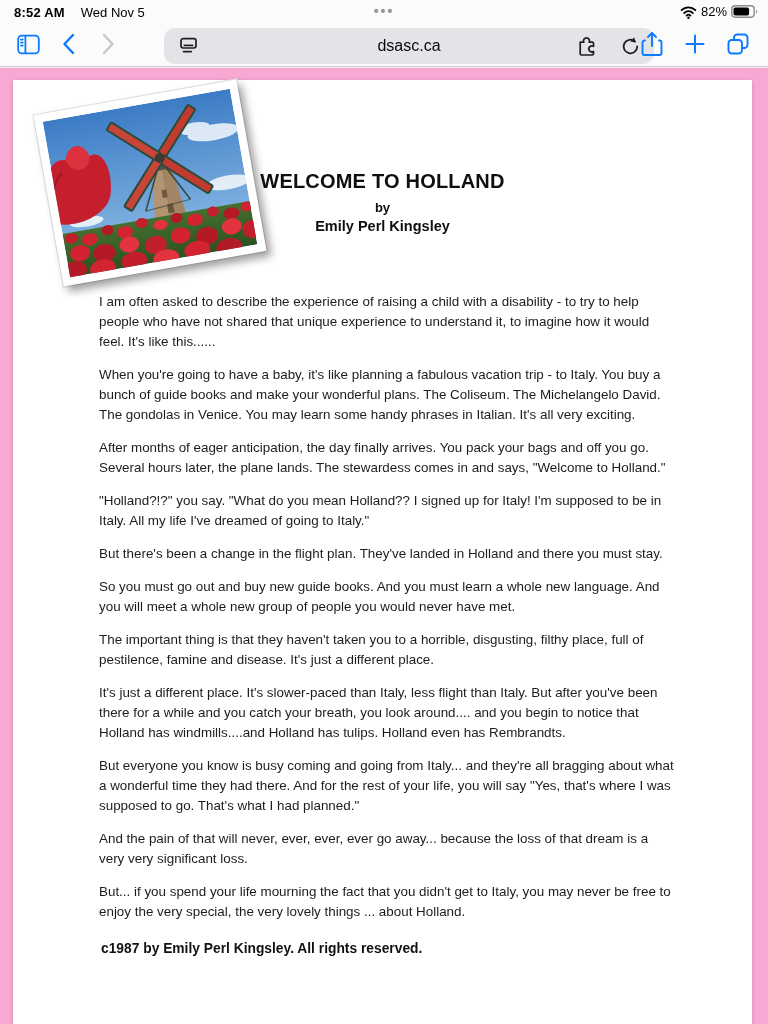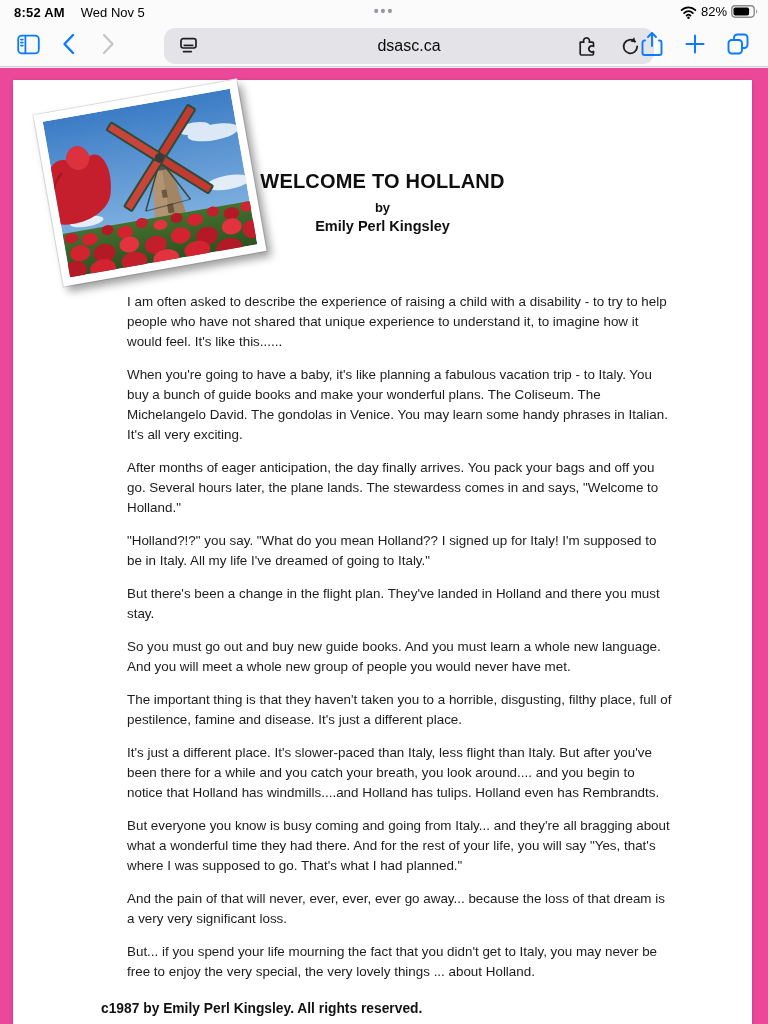--- a/index.html
+++ b/index.html
@@ -26,38 +26,38 @@
   .tbtn { position:absolute; top:3px; width:32px; height:34px; display:flex;
           align-items:center; justify-content:center; background:none; border:none; cursor:pointer; }
   .url-pill { position:absolute; left:164px; top:4px; width:490px; height:36px;
               background:#e4e4e8; border-radius:11px; }
   .url-text { position:absolute; left:0; right:0; top:0; bottom:0; display:flex;
               align-items:center; justify-content:center; font-size:16px; color:#0a0a0a; }
   .pill-btn { position:absolute; top:2px; width:32px; height:32px; display:flex;
               align-items:center; justify-content:center; background:none; border:none; cursor:pointer; }
 
   
-  .webview { position:absolute; top:68px; left:0; right:0; bottom:0; background:#ec4899; }
+  .webview { position:absolute; top:68px; left:0; right:0; bottom:0; background:#f9a8d4; }
   .sheet { position:absolute; left:13px; right:16px; top:12px; bottom:-20px;
            background:#fff; box-shadow:0 1px 4px rgba(0,0,0,.18); }
 
   .article-header { position:relative; height:212px; }
 
   .photo-frame { position:absolute; left:34px; top:16px; width:206px;
                  background:#fff; padding:8px;
                  transform:rotate(-10deg);
                  box-shadow:4px 6px 9px rgba(0,0,0,.38), 0 0 0 1px #e2e2e2; }
   .photo-frame svg { display:block; }
 
   .title-block { position:absolute; left:0; right:0; top:90px; text-align:center; color:#0f0f0f; }
   .title-main { font-size:20px; font-weight:700; letter-spacing:.2px; }
   .title-by { font-size:13px; font-weight:700; margin-top:7px; }
   .title-author { font-size:14.5px; font-weight:700; margin-top:3px; }
 
-  .article-body { padding:0 78px 0 114px; color:#1c1c1c; }
+  .article-body { padding:0 78px 0 86px; color:#1c1c1c; }
   .article-body p.para { font-size:13.4px; line-height:20px; margin:0 0 13px 0; }
   .copyright { padding:6px 78px 0 88px; font-size:13.8px; font-weight:700; color:#111; }
 
   .icon { display:block; }
 </style>
 </head>
 <body>
 
 <div class="screen">
 

